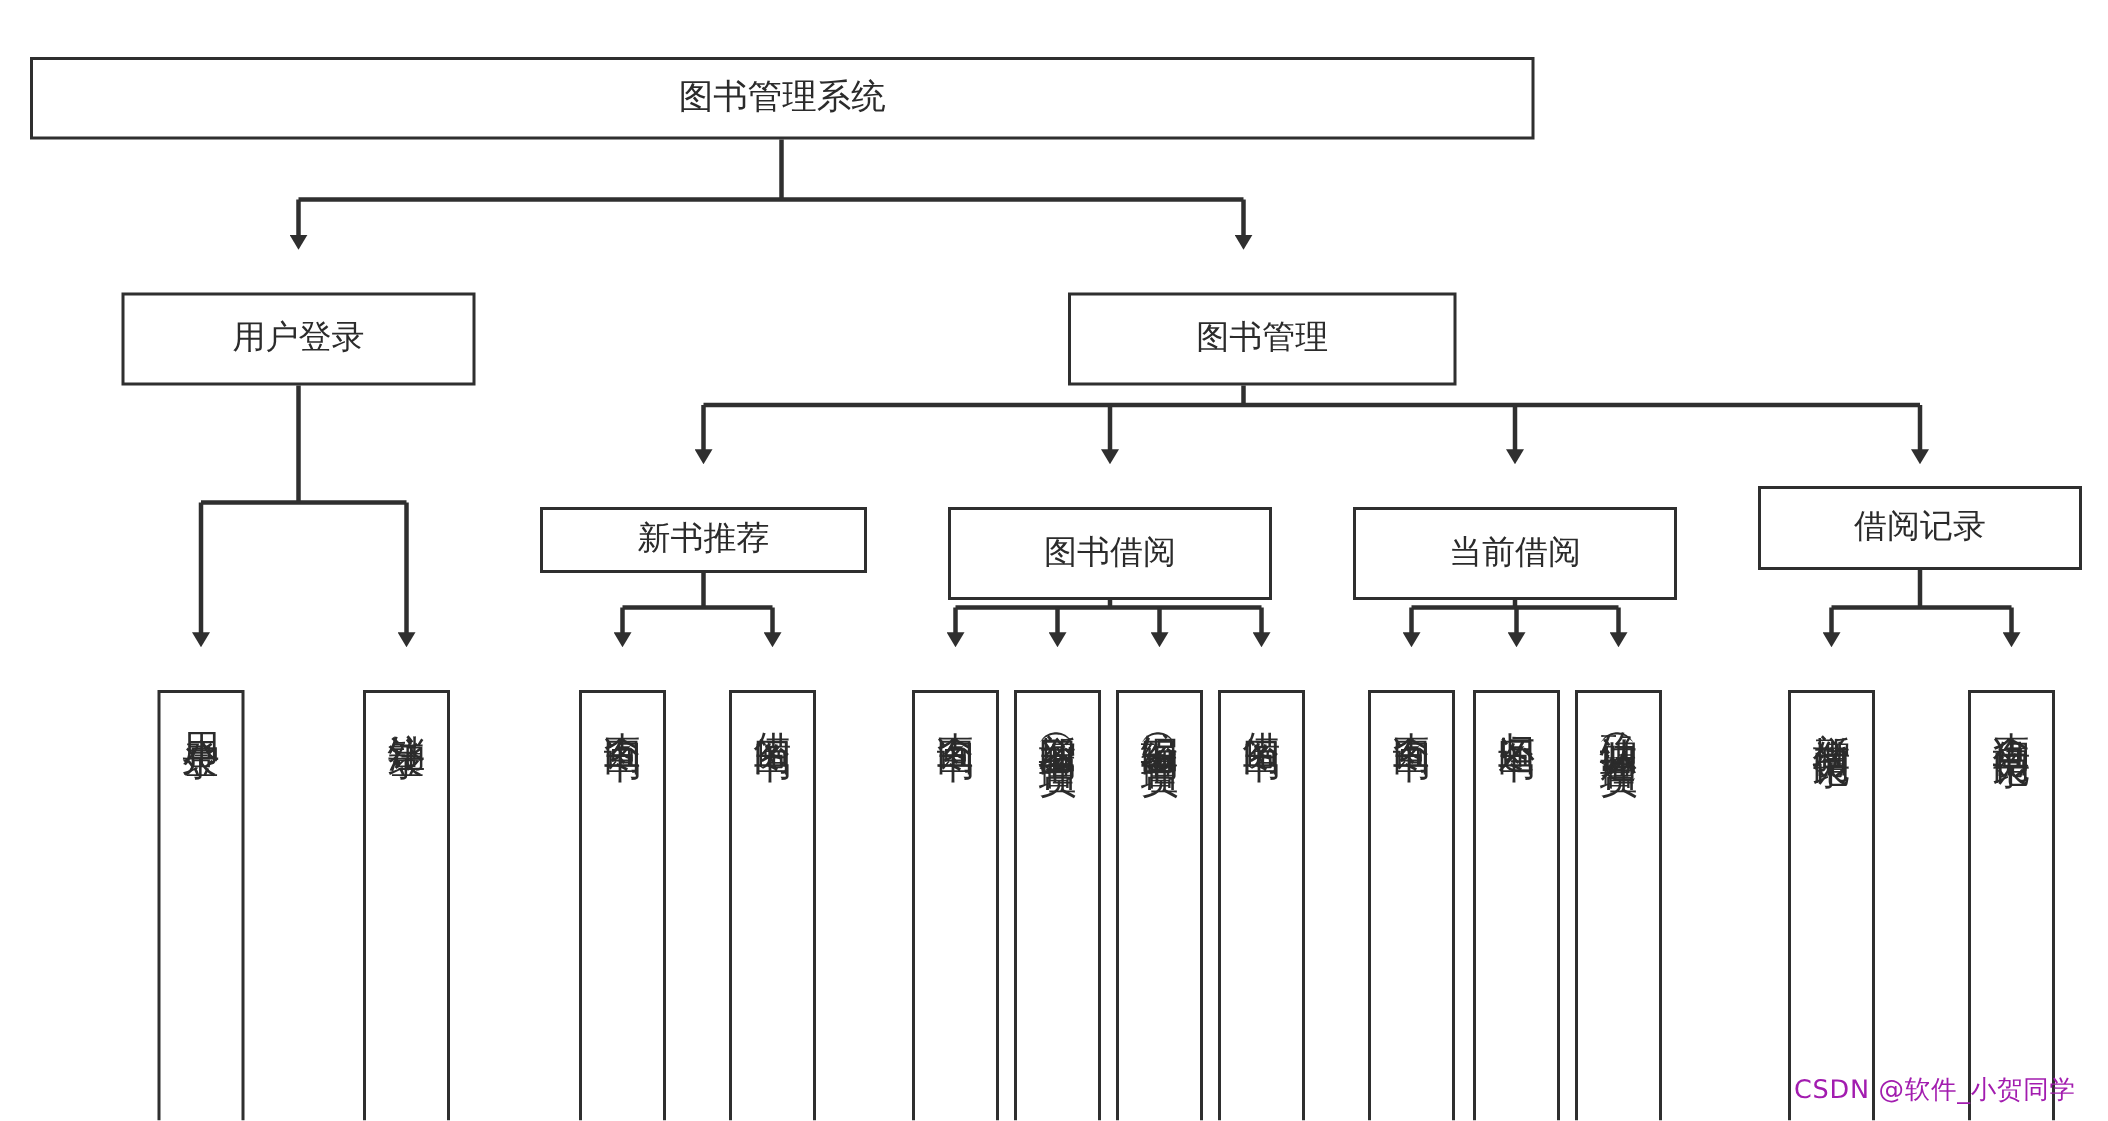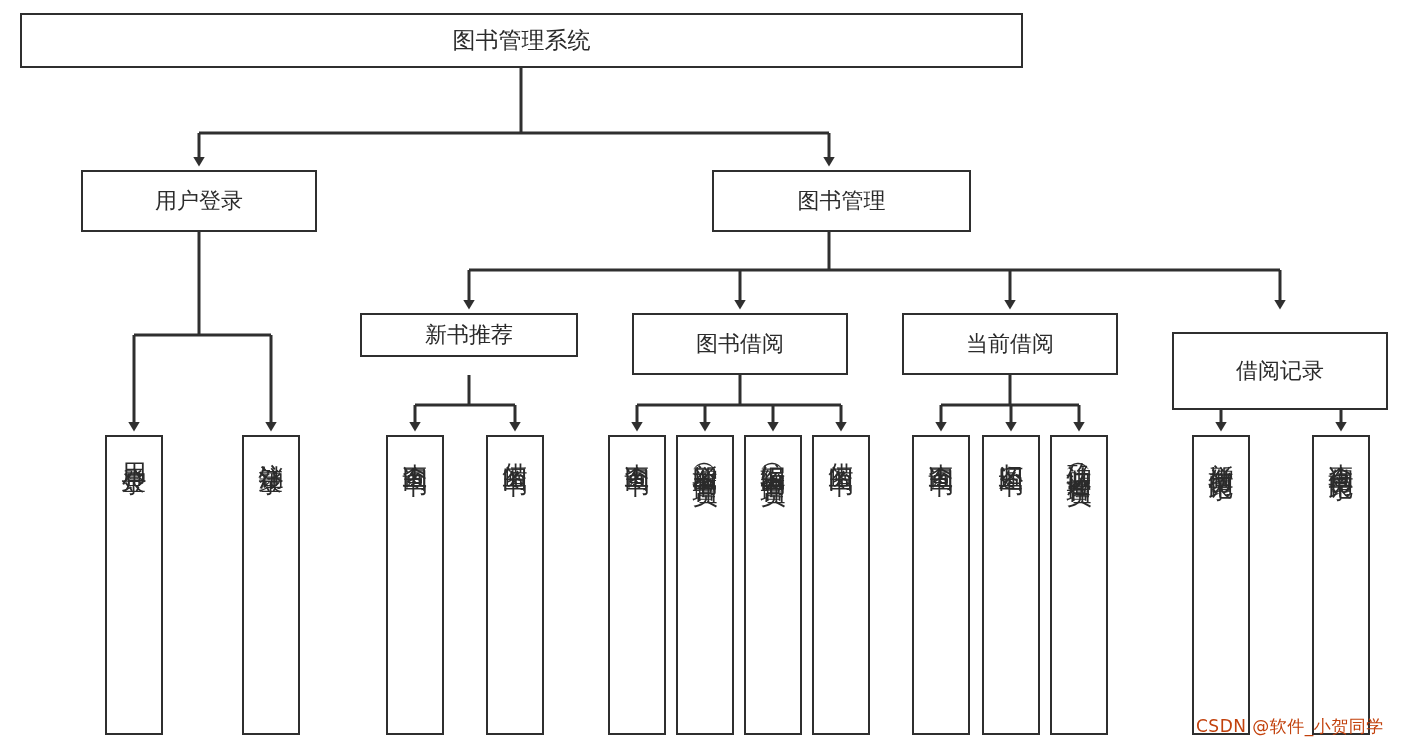--- a/index.html
+++ b/index.html
@@ -28,20 +28,21 @@
   }
   .node {
     position: absolute;
     box-sizing: border-box;
     background: #ffffff;
     border: 2px solid #2f2f2f;
     display: flex;
     align-items: center;
     justify-content: center;
     color: #2b2b2b;
+    margin-top: 25px;
   }
   .node .lbl {
     display: block;
     text-align: center;
     line-height: 1.0;
     white-space: nowrap;
   }
   
   .lvl0 {
     font-size: 23px;
@@ -59,21 +60,21 @@
     writing-mode: vertical-rl;
     text-orientation: upright;
     font-size: 25px;
     line-height: 1.08;
     letter-spacing: 3px;
     white-space: nowrap;
   }
   .watermark {
     position: absolute;
     font-size: 17px;
-    color: #c2410c;
+    color: #a21caf;
     white-space: nowrap;
     letter-spacing: 0.5px;
     font-family: "DejaVu Sans", "Liberation Sans", sans-serif;
   }
 </style>
 </head>
 <body>
 
 <div id="canvas">
 
@@ -133,21 +134,21 @@
 
   <div class="node lvl2" style="left: 360px; top: 313px; width: 218px; height: 44px;">
     <span class="lbl">新书推荐</span>
   </div>
   <div class="node lvl2" style="left: 632px; top: 313px; width: 216px; height: 62px;">
     <span class="lbl">图书借阅</span>
   </div>
   <div class="node lvl2" style="left: 902px; top: 313px; width: 216px; height: 62px;">
     <span class="lbl">当前借阅</span>
   </div>
-  <div class="node lvl2" style="left: 1172px; top: 332px; width: 216px; height: 78px; justify-content: center;">
+  <div class="node lvl2" style="left: 1172px; top: 299px; width: 216px; height: 56px; justify-content: center;">
     <span class="lbl">借阅记录</span>
   </div>
 
   <div class="node leaf" style="left: 105px; top: 435px; width: 58px; height: 300px;">
     <span class="lbl">用户登录</span>
   </div>
   <div class="node leaf" style="left: 242px; top: 435px; width: 58px; height: 300px;">
     <span class="lbl">注销登录</span>
   </div>
   <div class="node leaf" style="left: 386px; top: 435px; width: 58px; height: 300px;">

